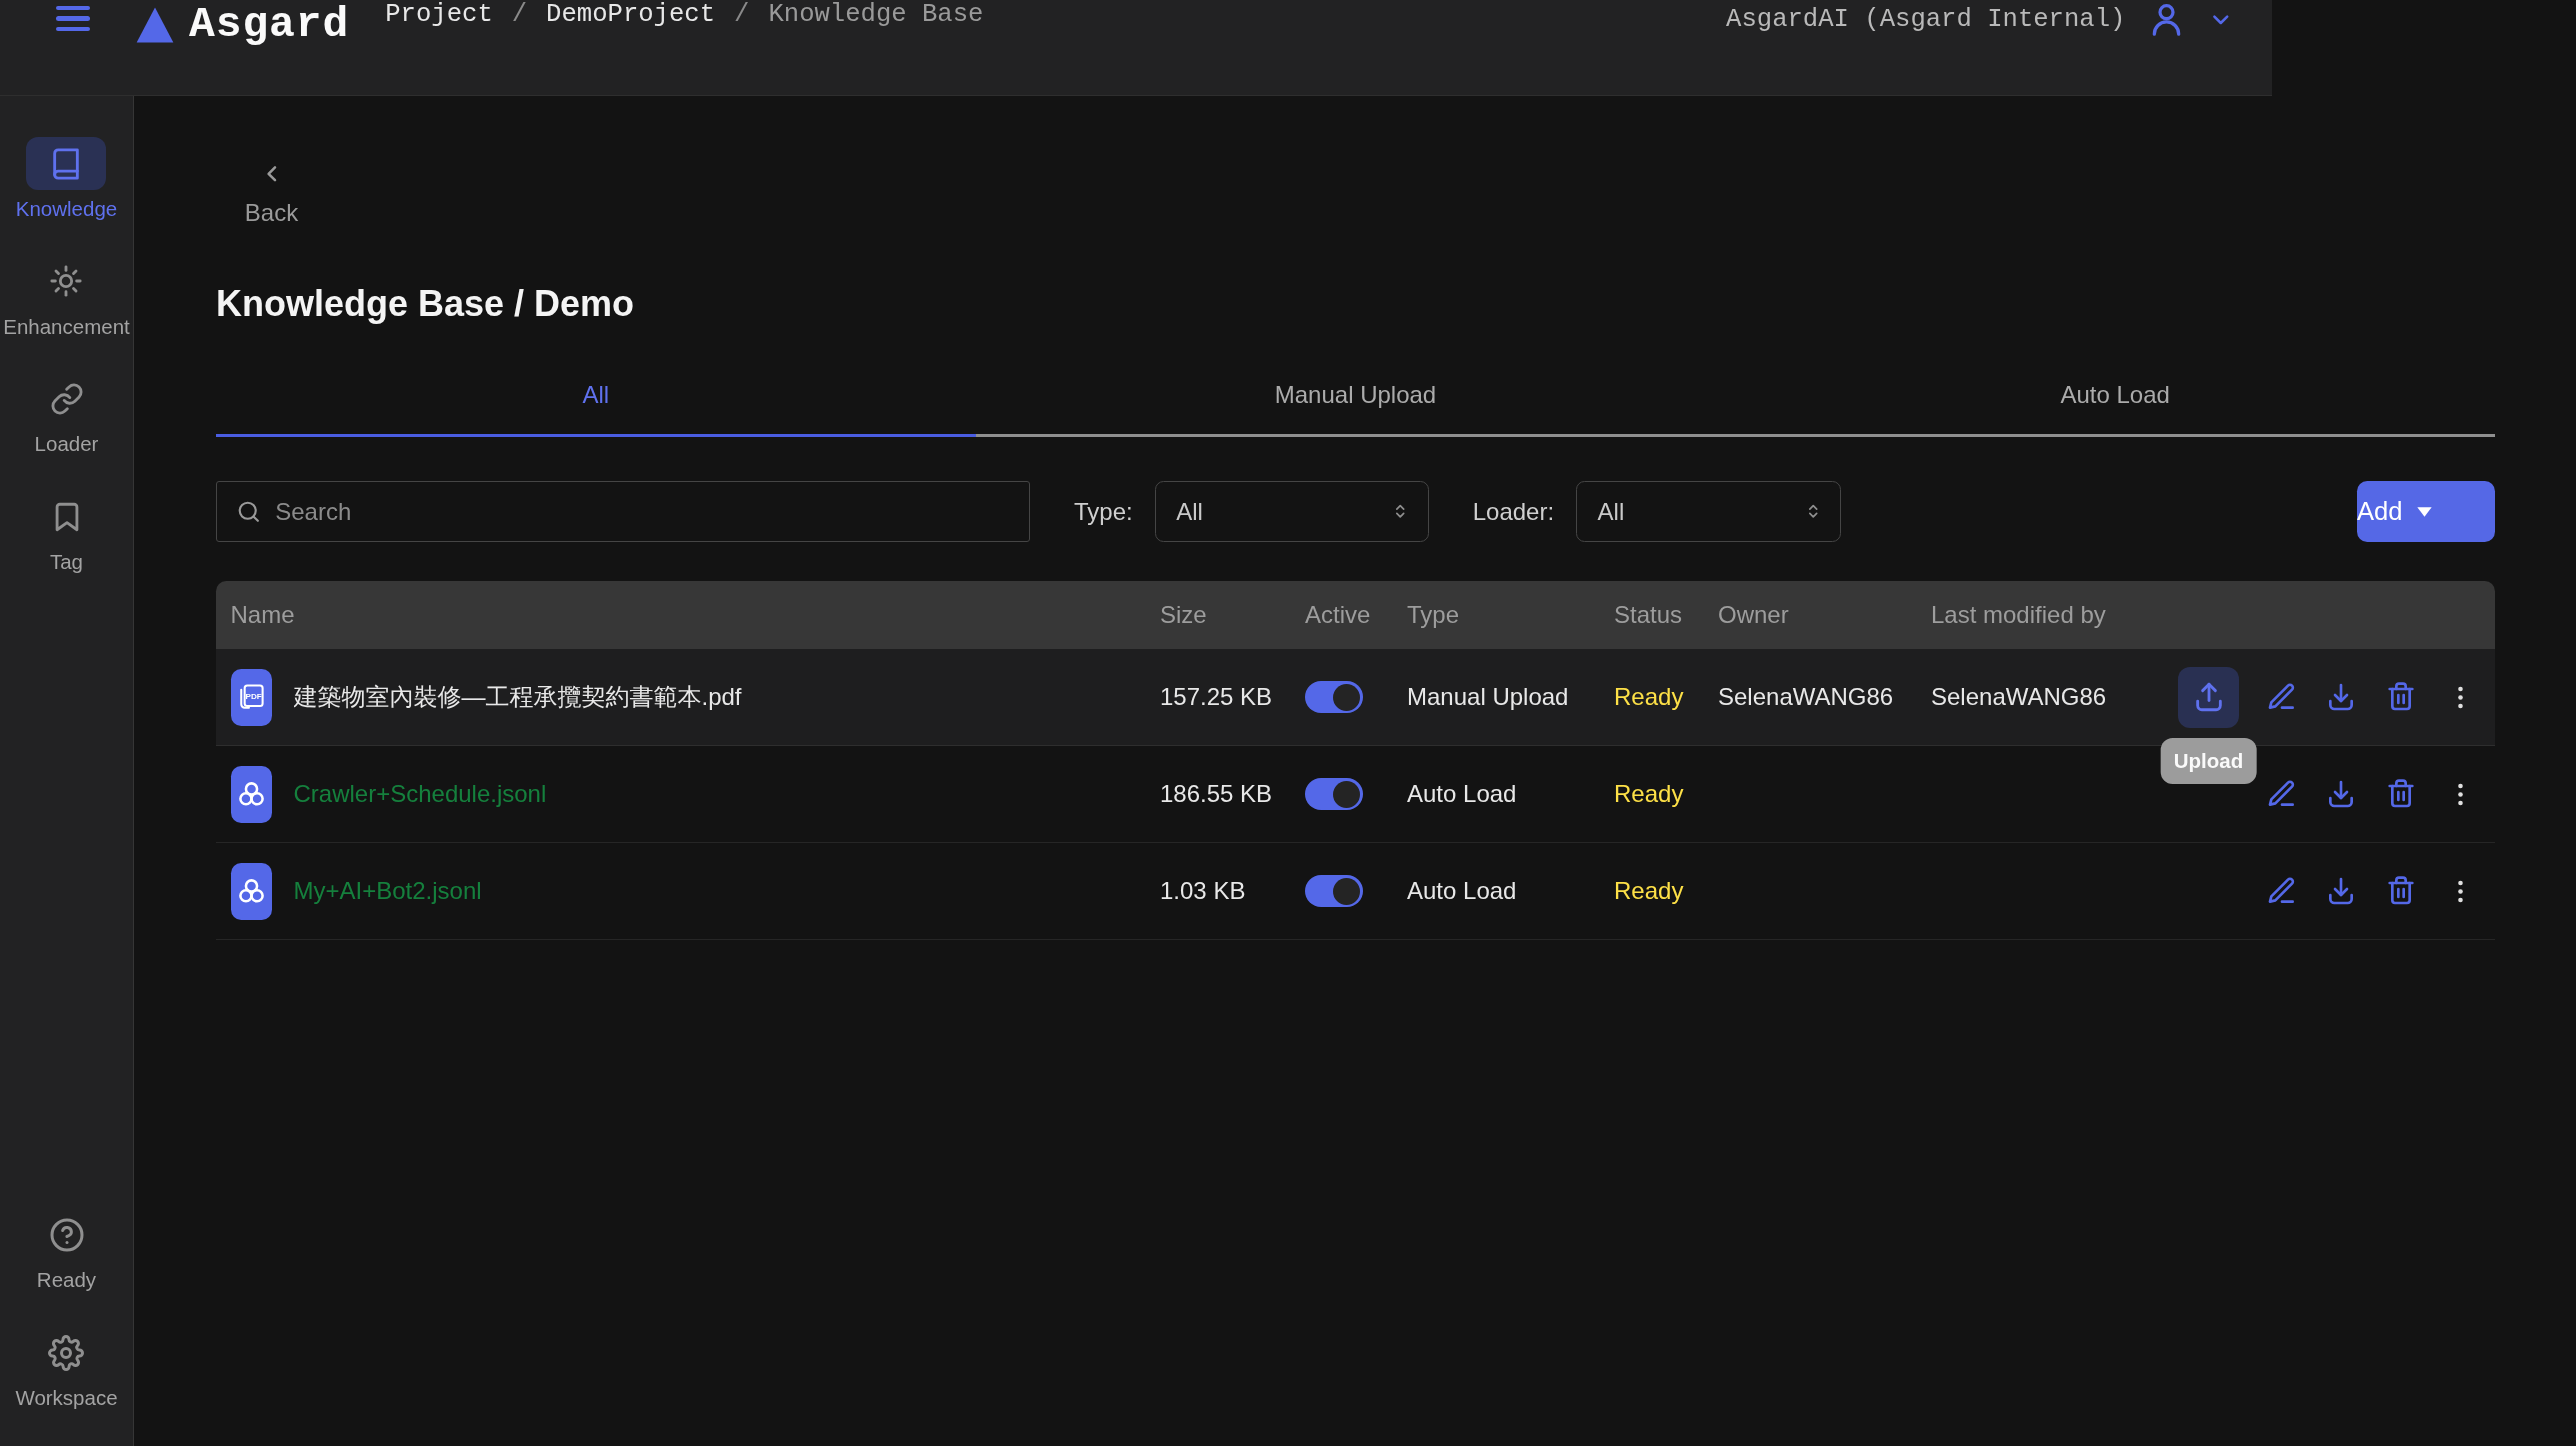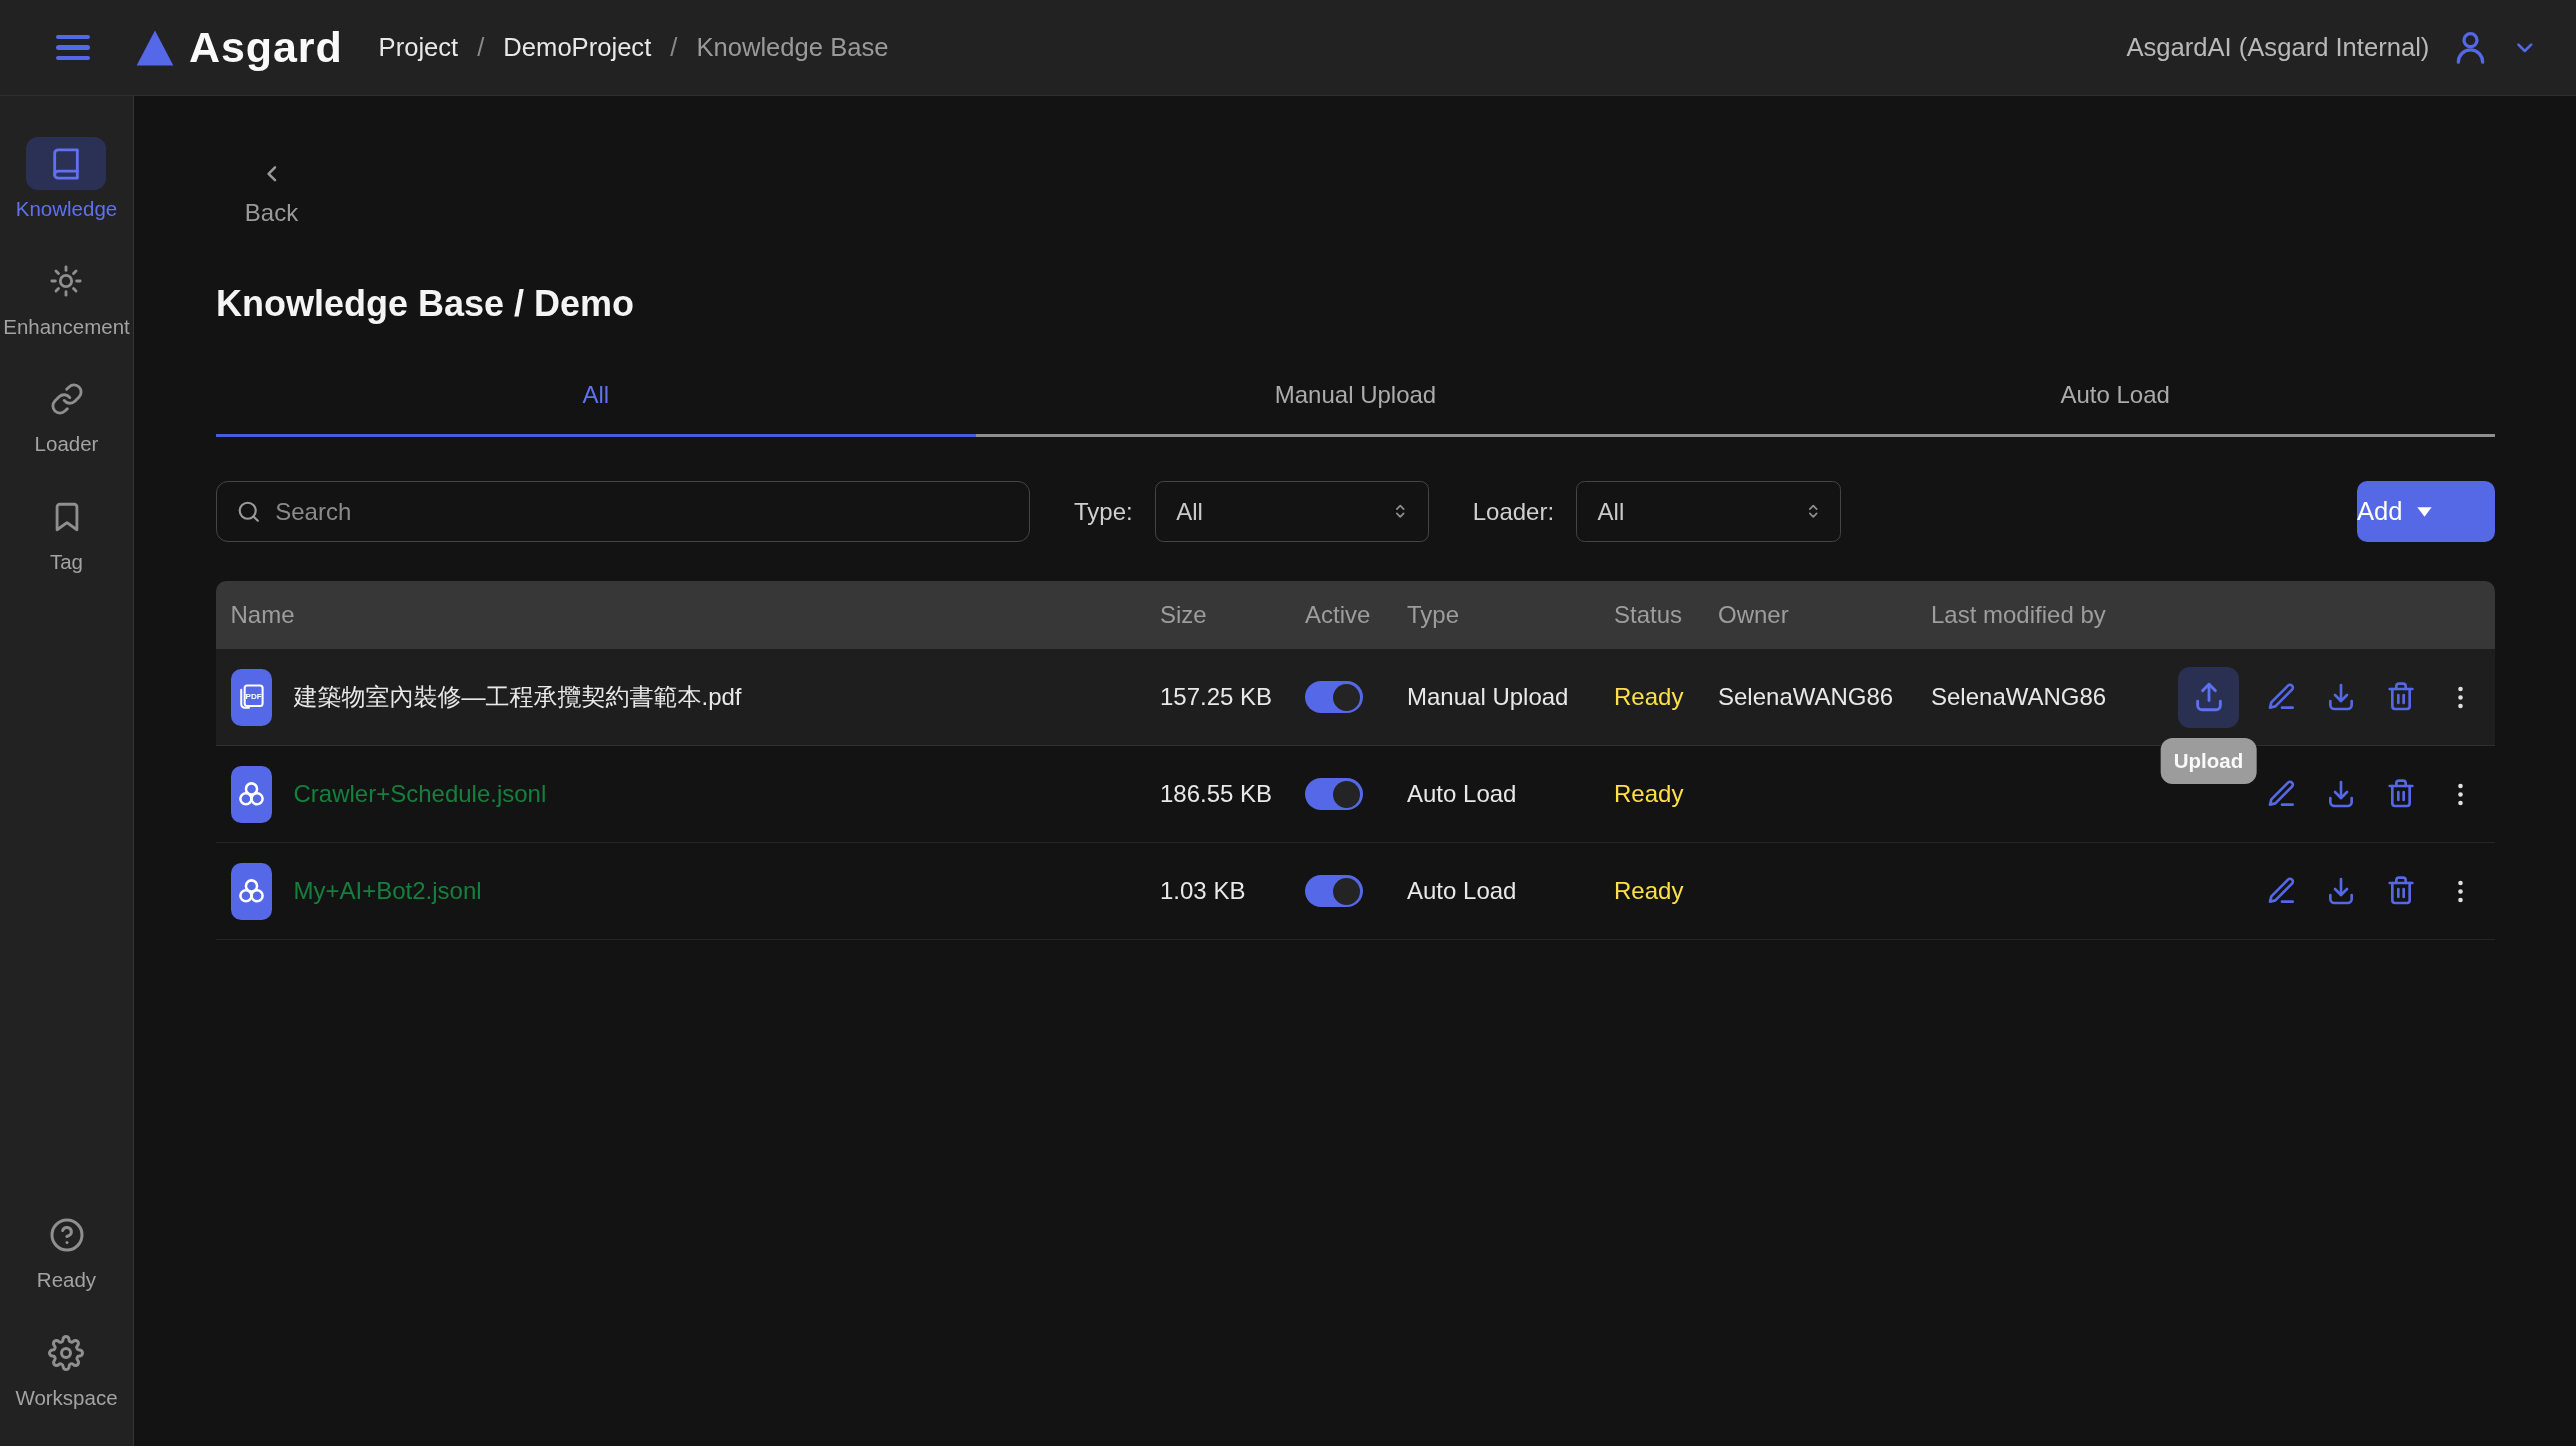--- a/index.html
+++ b/index.html
@@ -5,23 +5,23 @@
   * { margin:0; padding:0; box-sizing:border-box; }
   html,body { width:2576px; height:1446px; }
   body {
     font-family:"Liberation Sans", sans-serif;
     background:#131313; color:#e8e8e8; overflow:hidden; position:relative;
   }
   svg { display:block; }
 
   
   .topbar {
-    position:absolute; top:0; left:0; width:2576px; height:96px;
+    position:absolute; top:0; left:0; width:2272px; height:96px;
     background:#222223; border-bottom:0.9px solid #2e2e2e;
-    display:flex; align-items:center;
+    display:flex; align-items:flex-start;font-family:Liberation Mono, monospace;
   }
   .hamburger { margin-left:56px; width:34px; cursor:pointer; }
   .hamburger span { display:block; height:4.3px; border-radius:2.6px; background:#5468e8; margin:6px 0; }
   .logo-wrap { display:flex; align-items:center; margin-left:43px; }
   .logo-text { font-size:43px; font-weight:700; color:#fafafa; margin-left:12px; letter-spacing:0.9px; }
   .crumbs { display:flex; align-items:center; margin-left:36px; font-size:25.6px; gap:19px; }
   .crumb { color:#e8e8e8; }
   .crumb-sep { color:#8a8a8a; }
   .crumb.muted { color:#9a9a9a; }
   .topbar-right { margin-left:auto; margin-right:38px; display:flex; align-items:center; gap:22px; }
@@ -45,21 +45,21 @@
   .main { position:absolute; top:96px; left:134px; right:0; bottom:0; padding:65px 81px 0 82px; }
   .back-row { display:flex; align-items:center; gap:12px; color:#9a9a9a; font-size:24px; cursor:pointer; width:111px;flex-direction:column; }
   .page-title { margin-top:56px; font-size:36px; font-weight:700; color:#f4f4f4; }
 
   .tabs { margin-top:56px; display:flex; }
   .tab { flex:1; text-align:center; font-size:24px; color:#ababab; padding-bottom:25.6px;
          border-bottom:3.4px solid #8f8f8f; cursor:pointer; }
   .tab.active { color:#5f71ee; border-bottom-color:#4a5de2; }
 
   .filter-row { margin-top:44px; display:flex; align-items:center; }
-  .searchbox { width:814px; height:61px; border:0.9px solid #454545; border-radius:12px;
+  .searchbox { width:814px; height:61px; border:0.9px solid #454545; border-radius:3px;
                display:flex; align-items:center; padding:0 19px; gap:13.6px; background:transparent; }
   .searchbox input { flex:1; background:transparent; border:none; outline:none;
                      color:#d8d8d8; font-size:24px; font-family:"Liberation Sans",sans-serif; }
   .searchbox input::placeholder { color:#8b8b8b; }
   .filter-label { font-size:24px; color:#cfcfcf; margin-left:44px; }
   .select { height:61px; border:0.9px solid #454545; border-radius:8.5px; margin-left:22px;
             display:flex; align-items:center; justify-content:space-between; padding:0 17px 0 20.5px;
             color:#c9c9c9; font-size:24px; cursor:pointer; }
   .select.type { width:274px; } .select.loader { width:265px; }
   .add-btn { margin-left:auto; width:138px; height:61px; border-radius:10.2px; background:#5568e6;

